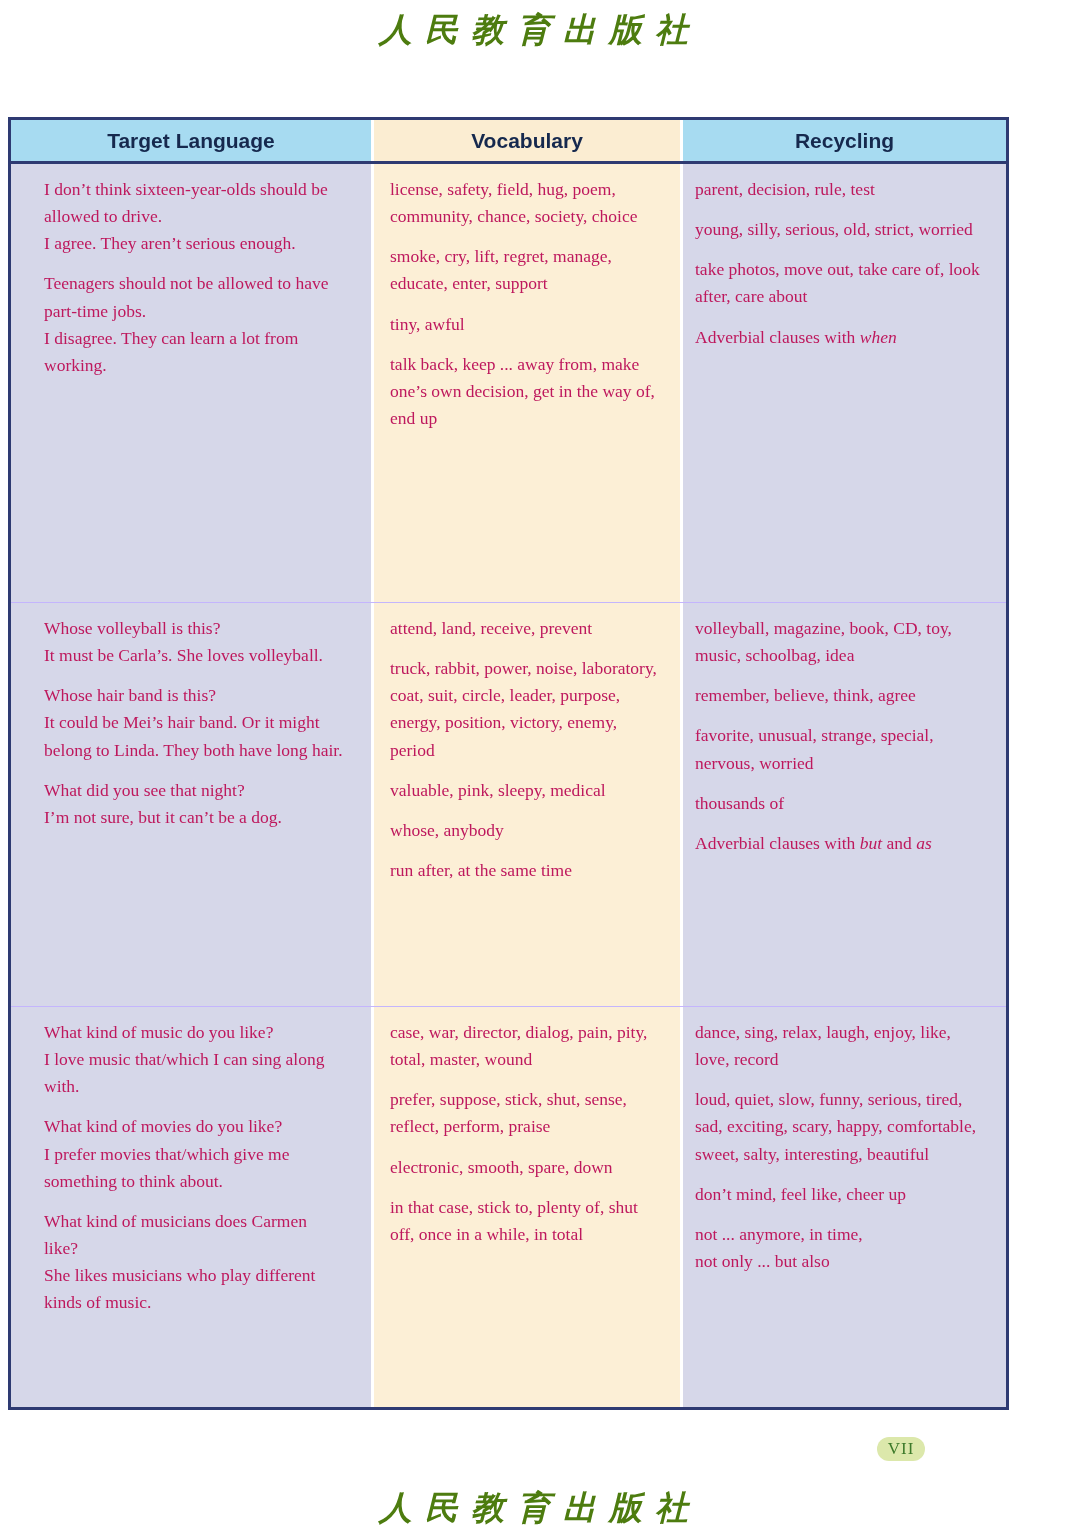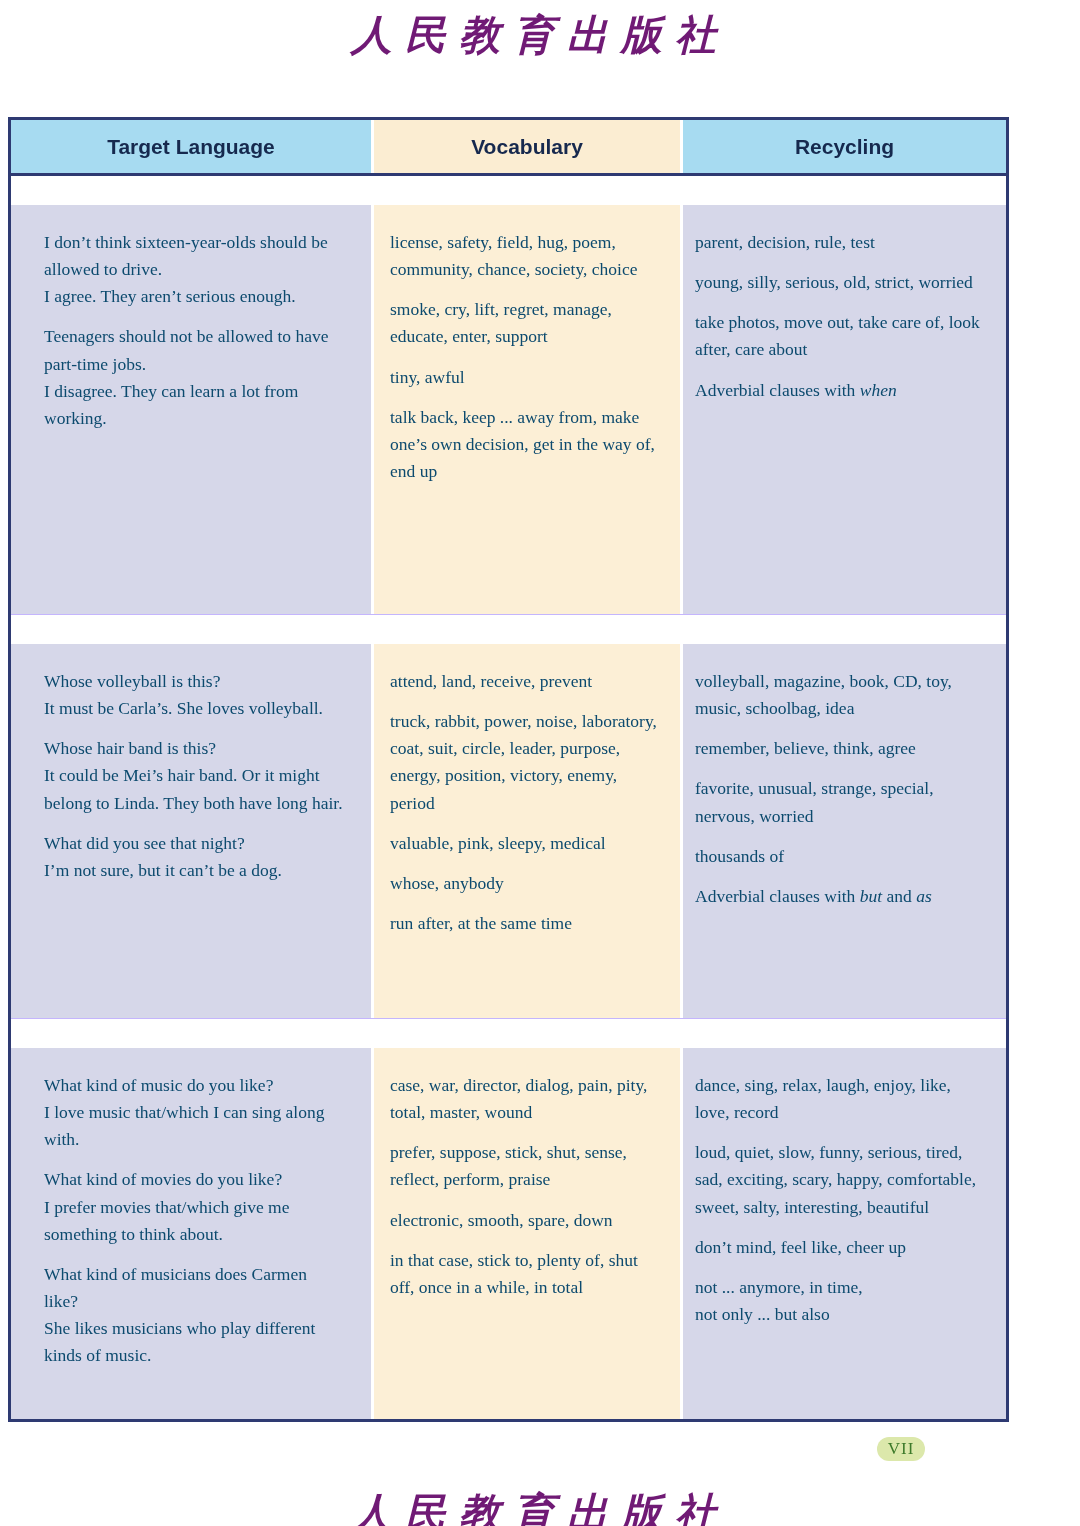--- a/index.html
+++ b/index.html
@@ -7,46 +7,46 @@
   body { font-family:"Liberation Serif", serif; }
   .page {
     position:relative;
     width:1080px; height:1526px;
     background:#ffffff;
     overflow:hidden;
   }
   .logo {
     position:absolute; left:0; right:0;
     text-align:center;
-    color:#701a75;
+    color:#4d7c0f;
     font-family:Liberation Sans, sans-serif;
     font-style:italic;
     font-weight:bold;
-    font-size:41px;
+    font-size:33px;
     letter-spacing:13px;
   }
   .logo-top { top:8px; }
   .logo-bottom { top:1486px; }
 
   .overview-table {
     position:absolute;
     left:8px; top:117px;
     width:1001px;
     border:3px solid #2e3a72;
     background:#ffffff;
   }
   .header-row {
     display:grid;
     grid-template-columns:360px 306px 1fr;
     column-gap:3px;
     background:#ffffff;
     border-bottom:3px solid #2e3a72;
   }
   .hcell {
-    height:53px;
+    height:41px;
     display:flex; align-items:center; justify-content:center;
     font-family:"Liberation Sans", sans-serif;
     font-weight:bold;
     font-size:21px;
     color:#16294e;
   }
   .h-blue { background:#a7dbf1; }
   .h-cream { background:#fbedd2; }
 
   .body-row {
@@ -55,25 +55,24 @@
     column-gap:3px;
     background:#ffffff;
     border-top:1px solid #c4b5fd;
   }
   .table-body .body-row:first-child { border-top:none; }
   .table-body .body-row:nth-child(1) { min-height:438px; }
   .table-body .body-row:nth-child(2) { min-height:404px; }
   .table-body .body-row:nth-child(3) { min-height:401px; }
 
   .cell {
-    padding:24px 16px 20px 16px;
+    padding:12px 16px 20px 16px;
     font-size:17.5px;
     line-height:1.55;
-    color:#0c4a6e;
-    margin-top:29px;
+    color:#be185d;
   }
   .col-lavender { background:#d6d7e9; }
   .col-cream    { background:#fcefd6; }
   .cell-tl { padding-left:33px; padding-right:26px; }
   .cell-recycle { padding-left:12px; padding-right:18px; }
 
   .group { margin-bottom:13px; }
   .group:last-child { margin-bottom:0; }
   .line em { font-style:italic; }
 

